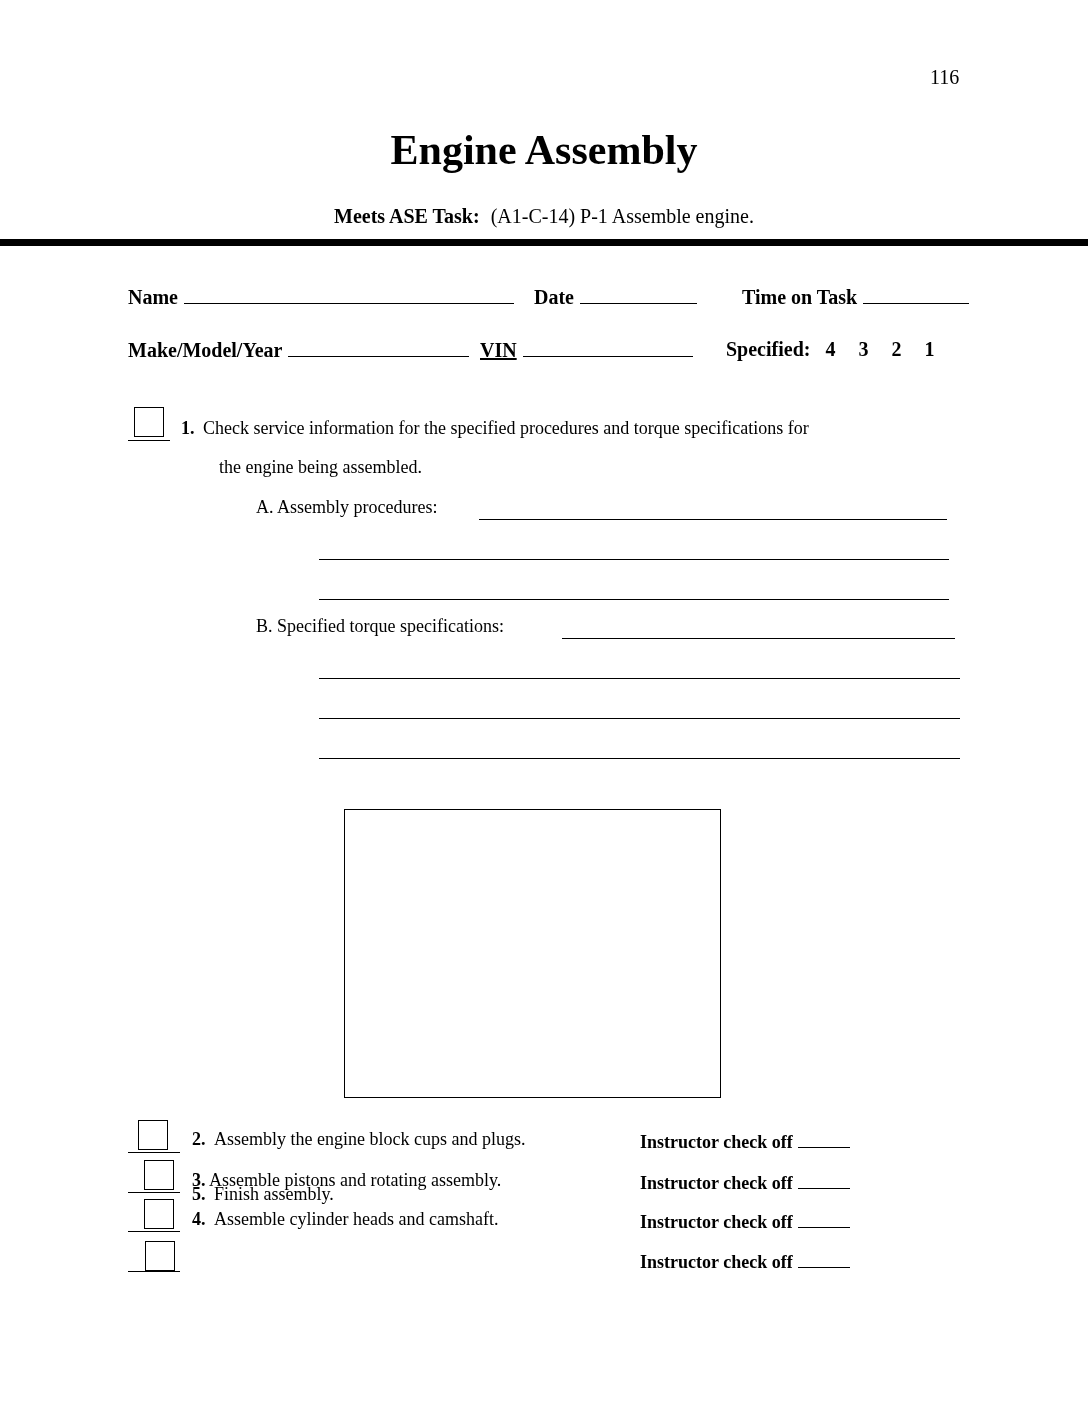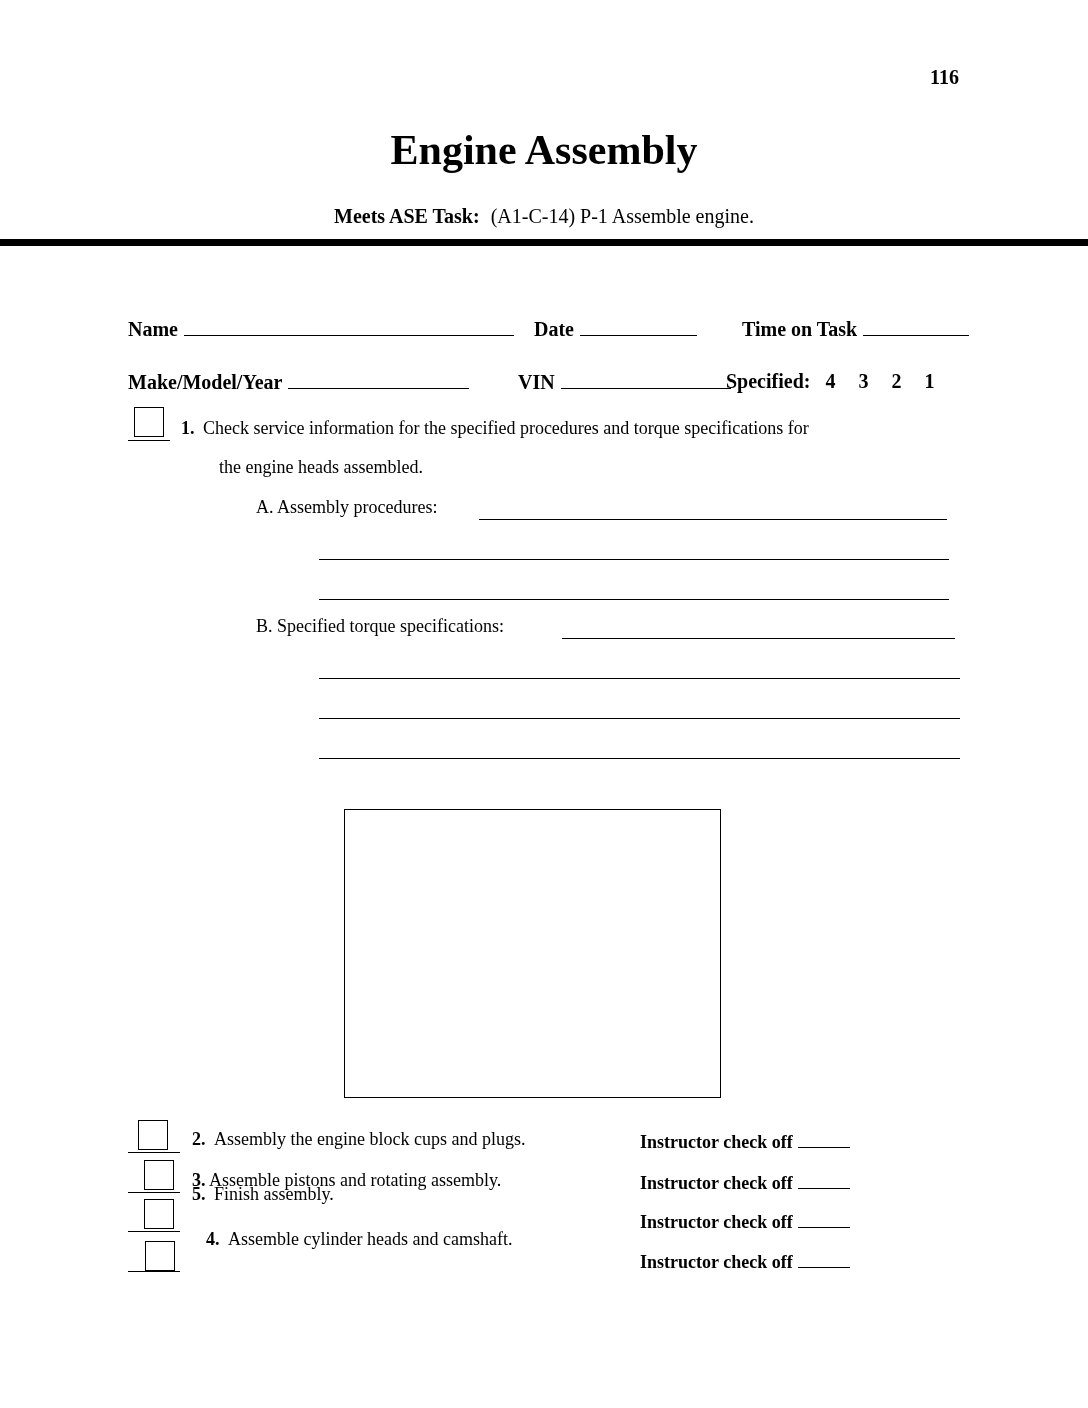--- a/index.html
+++ b/index.html
@@ -1,24 +1,24 @@
 <!DOCTYPE html>
 <html><head>
 <meta charset="utf-8">
 <style>
   html, body { margin: 0; padding: 0; background: #ffffff; }
   body { width: 1088px; height: 1408px; position: relative; overflow: hidden;
          font-family: "Liberation Serif", "DejaVu Serif", serif; color: #000; }
   .abs { position: absolute; white-space: nowrap; }
   .b { font-weight: bold; }
-  .page-num { left: 930px; top: 66px; font-size: 20px; font-weight: bold; }
+  .page-num { left: 930px; top: 66px; font-size: 20px; font-weight: normal; }
   .title { left: 0; width: 1088px; text-align: center; top: 126px; font-size: 42px; font-weight: bold; }
   .ase { left: 0; width: 1088px; text-align: center; top: 205px; font-size: 20px; }
   .rule { left: 0; top: 239px; width: 1088px; height: 7px; background: #000; }
-  .field-row { font-size: 20px; margin-top: 32px; }
+  .field-row { font-size: 20px; }
   .blank { display: inline-block; border-bottom: 1.5px solid #000; height: 18px; vertical-align: baseline; margin-left: 6px; }
   .text { font-size: 18px; }
   .line { position: absolute; border-bottom: 1.5px solid #000; height: 0; }
   .chk-under { position: absolute; border-bottom: 1.5px solid #000; height: 0; }
   .chk-box { position: absolute; border: 1.5px solid #000; width: 30px; height: 30px; background: #fff; box-sizing: border-box; }
   .imgbox { position: absolute; left: 344px; top: 809px; width: 377px; height: 289px; border: 1.5px solid #000; box-sizing: border-box; }
 </style>
 </head>
 <body>
 
@@ -36,38 +36,38 @@
 <div class="abs field-row b" style="left:534px; top:285px;">
   <span>Date</span><span class="blank" style="width:117px"></span>
 </div>
 <div class="abs field-row b" style="left:742px; top:285px;">
   <span>Time on Task</span><span class="blank" style="width:106px"></span>
 </div>
 
 <div class="abs field-row b" style="left:128px; top:338px;text-align:right;">
   <span>Make/Model/Year</span><span class="blank" style="width:181px"></span>
 </div>
-<div class="abs field-row b" style="left:518px; top:338px;">
+<div class="abs field-row b" style="left:480px; top:338px;text-decoration:underline;">
   <span>VIN</span><span class="blank" style="width:170px"></span>
 </div>
 <div class="abs field-row b" style="left:726px; top:338px;">
   <span>Specified:</span>
   <span style="margin-left:10px">4</span>
   <span style="margin-left:18px">3</span>
   <span style="margin-left:18px">2</span>
   <span style="margin-left:18px">1</span>
 </div>
 
 <div class="chk-under" style="left:128px; top:440px; width:42px;"></div>
 <div class="chk-box" style="left:134px; top:407px;"></div>
 <div class="abs text" style="left:181px; top:418px;">
   <span class="b">1.</span>
   <span style="margin-left:4px">Check service information for the specified procedures and torque specifications for</span>
 </div>
-<div class="abs text" style="left:219px; top:457px;">the engine heads assembled.</div>
+<div class="abs text" style="left:219px; top:457px;">the engine being assembled.</div>
 
 <div class="abs text" style="left:256px; top:497px;">A.  Assembly procedures:</div>
 <div class="line" style="left:479px; top:519px; width:468px;"></div>
 <div class="line" style="left:319px; top:559px; width:630px;"></div>
 <div class="line" style="left:319px; top:599px; width:630px;"></div>
 
 <div class="abs text" style="left:256px; top:616px;">B.  Specified torque specifications:</div>
 <div class="line" style="left:562px; top:638px; width:393px;"></div>
 <div class="line" style="left:319px; top:678px; width:641px;"></div>
 <div class="line" style="left:319px; top:718px; width:641px;"></div>
@@ -90,21 +90,21 @@
 <div class="abs text" style="left:192px; top:1170px;">
   <span class="b">3.</span>
   <span style="margin-left:0">Assemble pistons and rotating assembly.</span>
 </div>
 <div class="abs text b" style="left:640px; top:1170px;">
   <span>Instructor check off</span><span class="blank" style="width:52px; margin-left:5px"></span>
 </div>
 
 <div class="chk-under" style="left:128px; top:1231px; width:52px;"></div>
 <div class="chk-box" style="left:144px; top:1199px;"></div>
-<div class="abs text" style="left:206px; top:1209px;margin-top:20px;">
+<div class="abs text" style="left:192px; top:1209px;">
   <span class="b">4.</span>
   <span style="margin-left:4px">Assemble cylinder heads and camshaft.</span>
 </div>
 <div class="abs text b" style="left:640px; top:1209px;">
   <span>Instructor check off</span><span class="blank" style="width:52px; margin-left:5px"></span>
 </div>
 
 <div class="chk-under" style="left:128px; top:1271px; width:52px;"></div>
 <div class="chk-box" style="left:145px; top:1241px;"></div>
 <div class="abs text" style="left:192px; top:1184px;">

